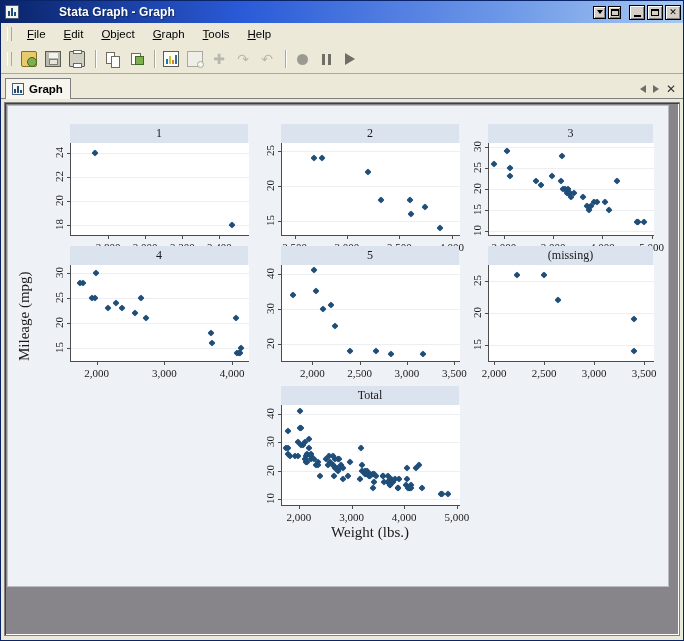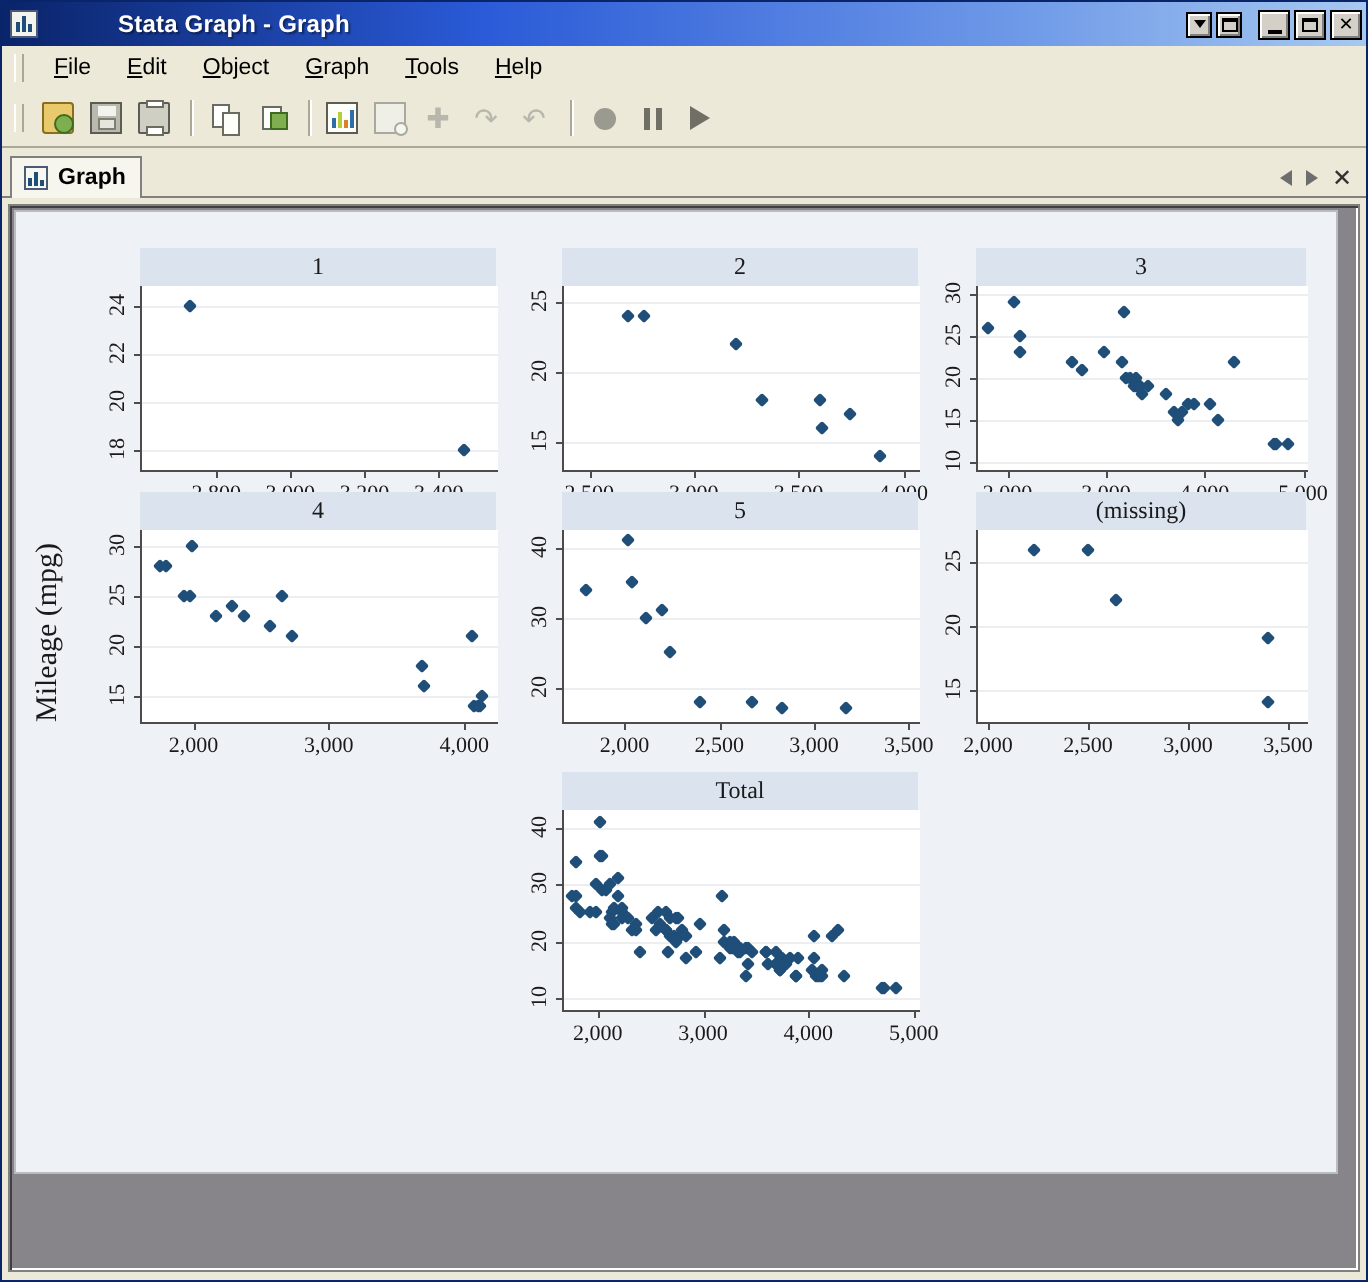--- a/index.html
+++ b/index.html
@@ -637,17 +637,18 @@
             <div class="pt" style="left: 129.024px; top: 82.8571px; background: rgb(31, 78, 121);"></div>
             <div class="pt" style="left: 134.29px; top: 62.8571px; background: rgb(31, 78, 121);"></div>
             <div class="pt" style="left: 137.45px; top: 60px; background: rgb(31, 78, 121);"></div>
             <div class="pt" style="left: 139.556px; top: 82.8571px; background: rgb(31, 78, 121);"></div>
             <div class="pt" style="left: 159.041px; top: 88.5714px; background: rgb(31, 78, 121);"></div>
             <div class="pt" style="left: 160.095px; top: 88.5714px; background: rgb(31, 78, 121);"></div>
             <div class="pt" style="left: 166.414px; top: 88.5714px; background: rgb(31, 78, 121);"></div>
           </div>
         </div>
         <div class="axistitle ytitle" style="left: 8px; top: 150px; height: 120px;">Mileage (mpg)</div>
+        <div class="axistitle" style="left: 273px; top: 418px; width: 178px; text-align: center;">Weight (lbs.)</div>
       </div>
     <div class="statusarea"></div>
   </div>
 
 </div>
 
 </body></html>

